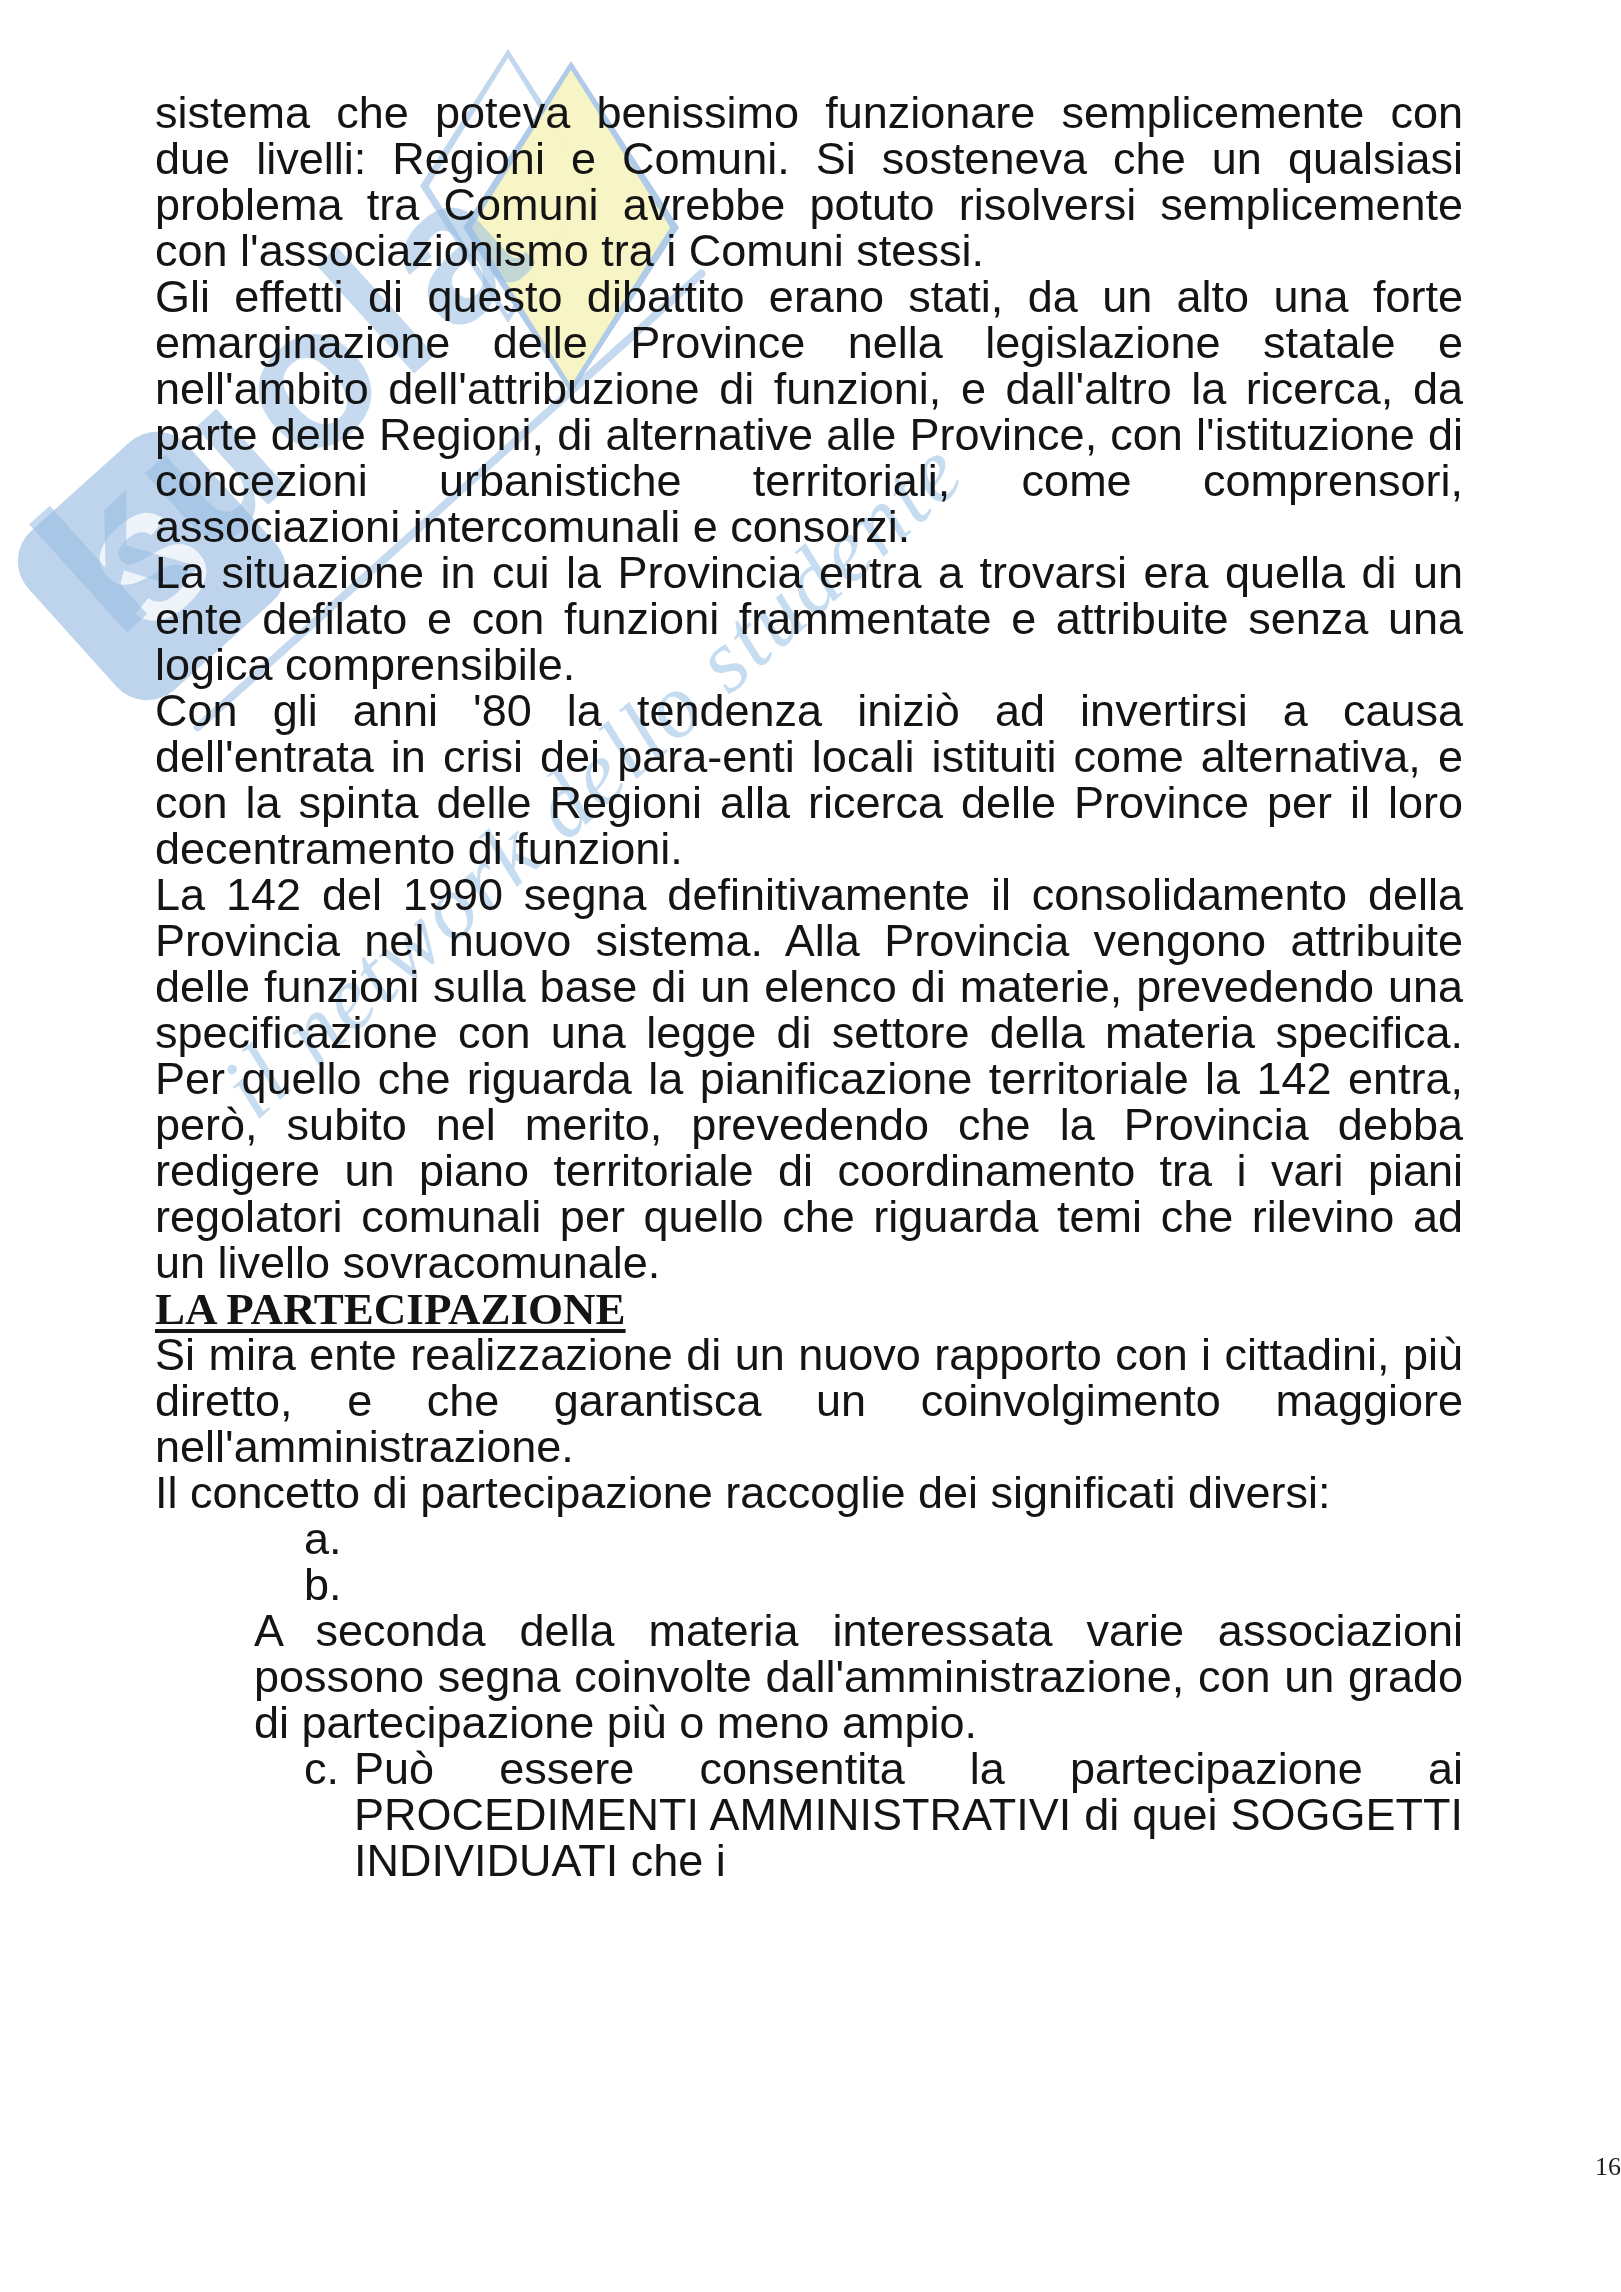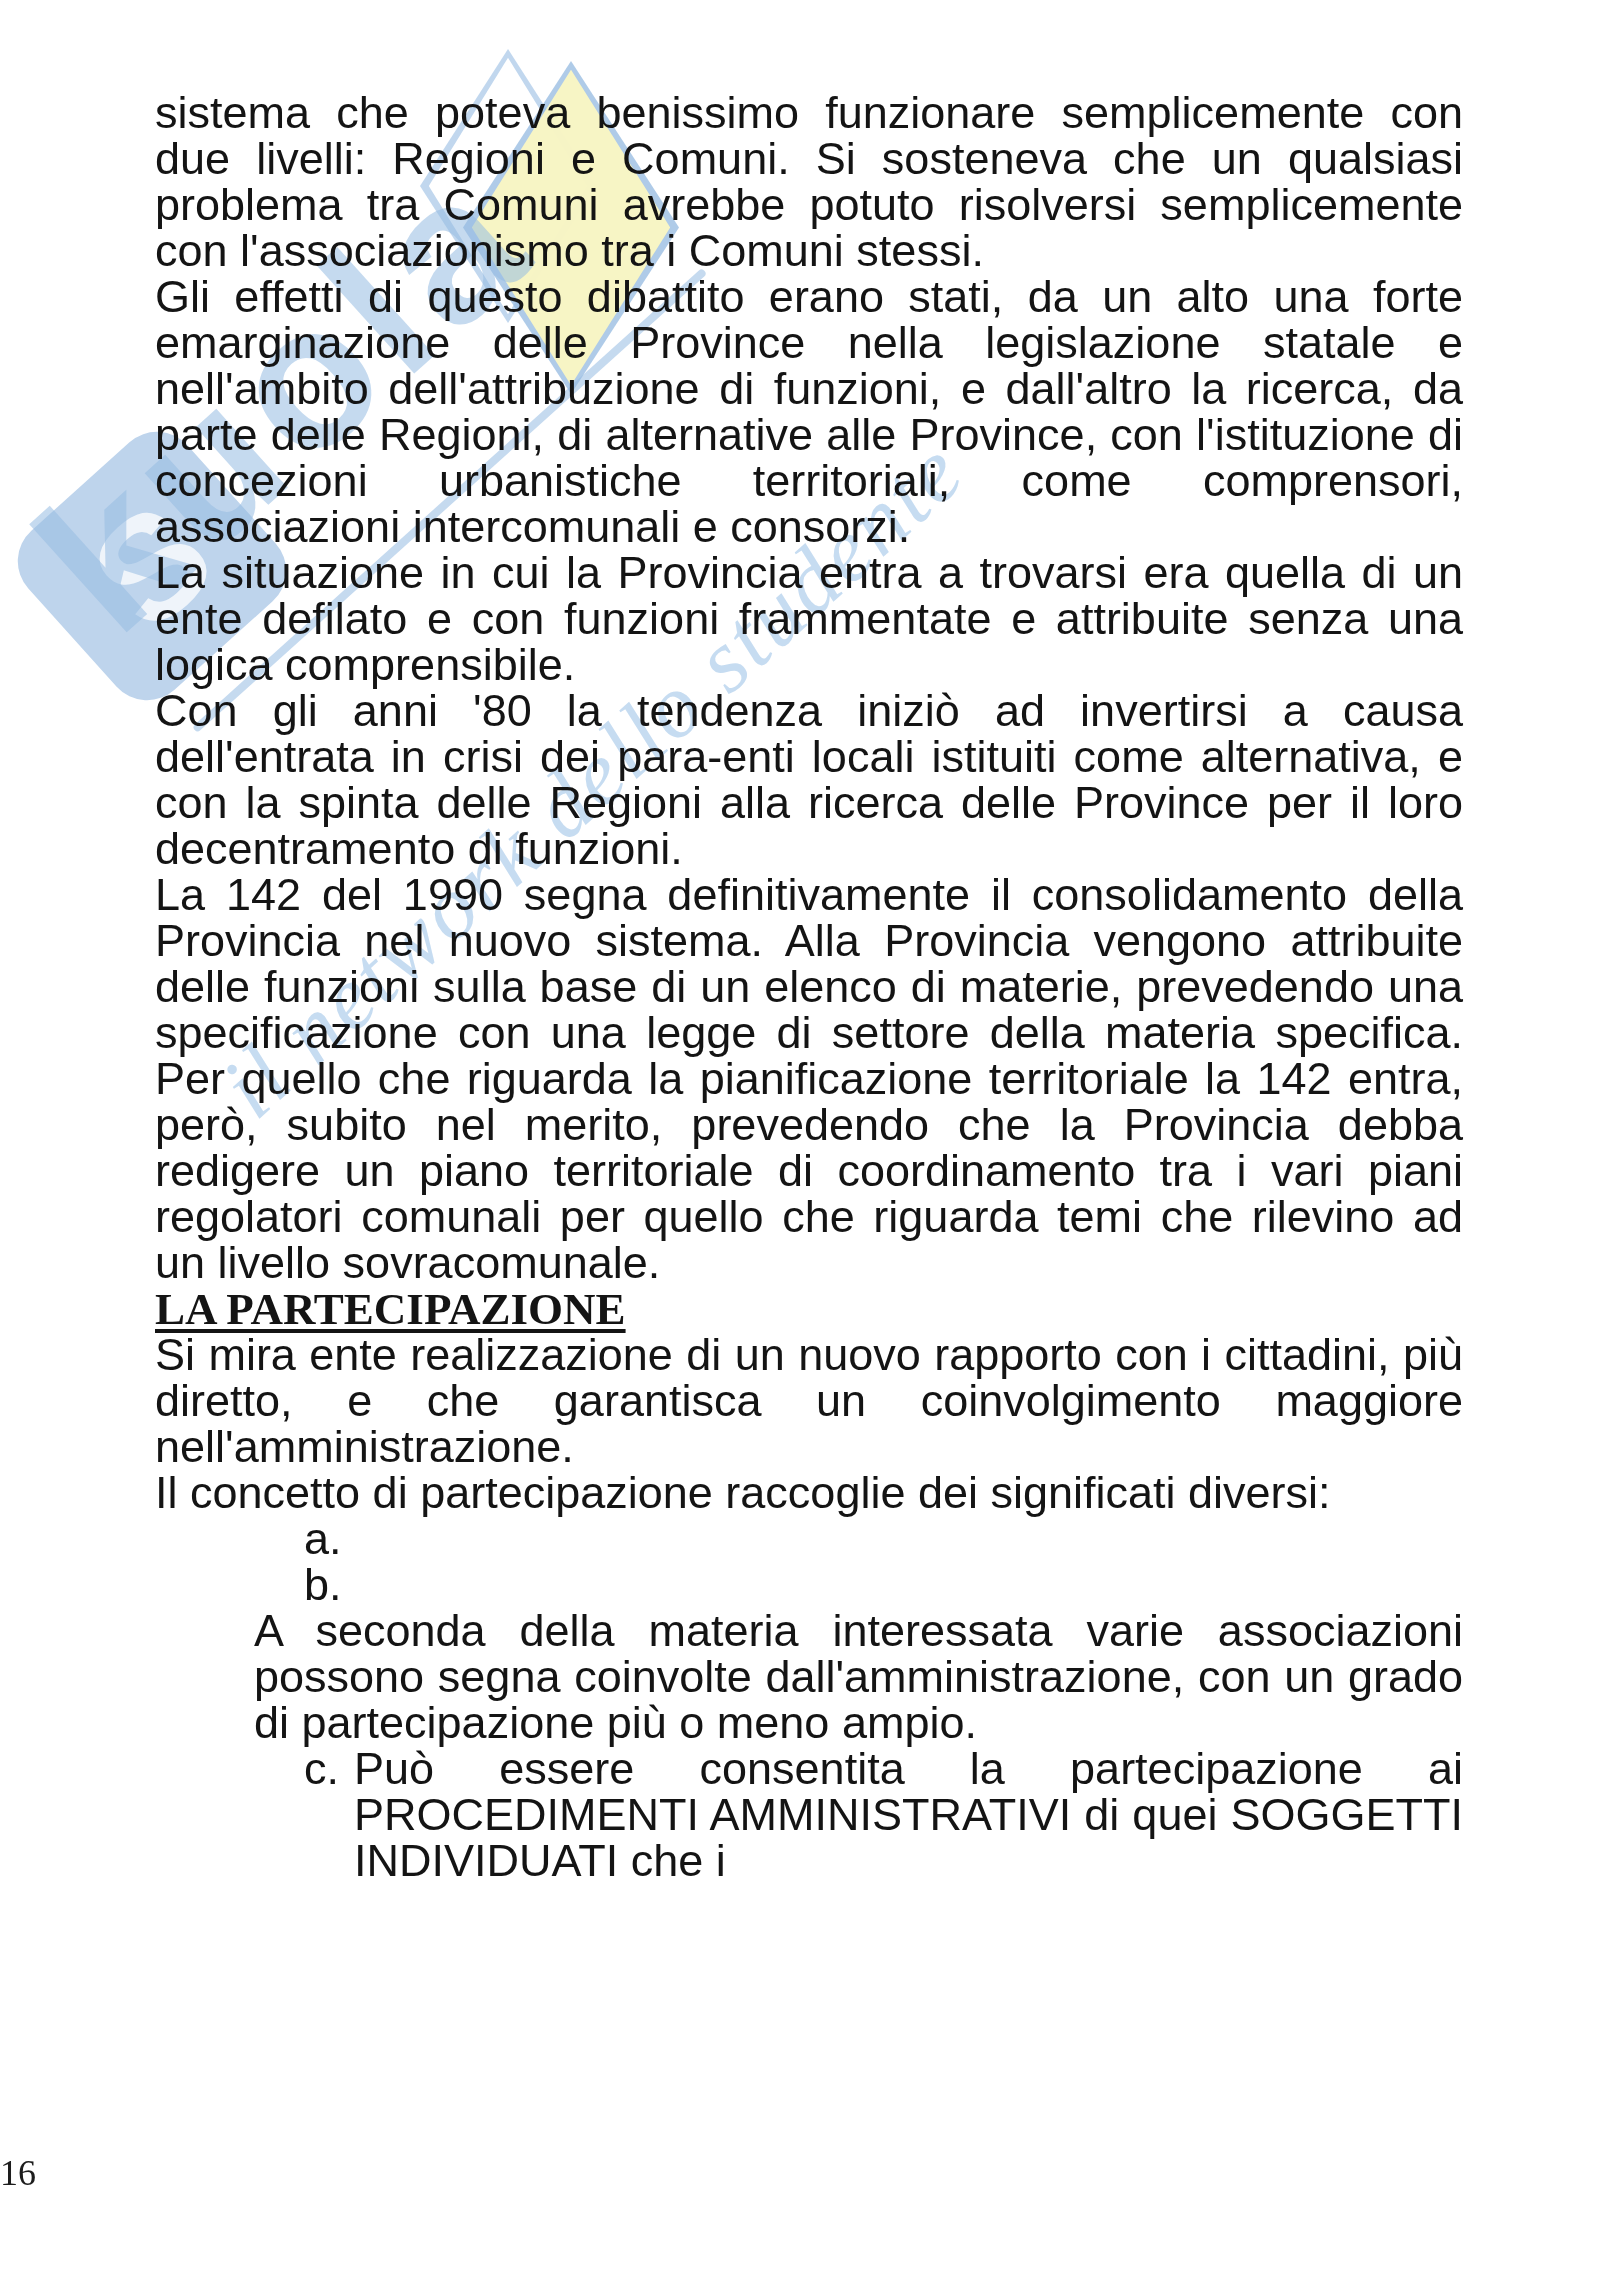--- a/index.html
+++ b/index.html
@@ -76,23 +76,23 @@
     text-decoration-thickness:3.9px;
     text-underline-offset:4.9px;
     font-family:Liberation Serif, serif;
   }
   .li{display:flex;}
   .li .marker{flex:0 0 50px;margin-left:149px;text-align:left;}
   .li .txt{flex:1;text-align:justify;}
   .p-inset{margin-left:99px !important;}
   .page-num{
     position:absolute;left:0;top:2152px;width:100%;
-    z-index:2;text-align:left;
+    z-index:2;text-align:right;
     font-family:"Liberation Serif", serif;
-    font-size:36px;color:#1d1d1d;
+    font-size:26px;color:#1d1d1d;
   }
 </style>
 </head>
 <body>
 
 <div class="page">
 
   <div class="watermark">
     <div class="wm-diamond wm-diamond-blue">
       <div class="outer"></div>

